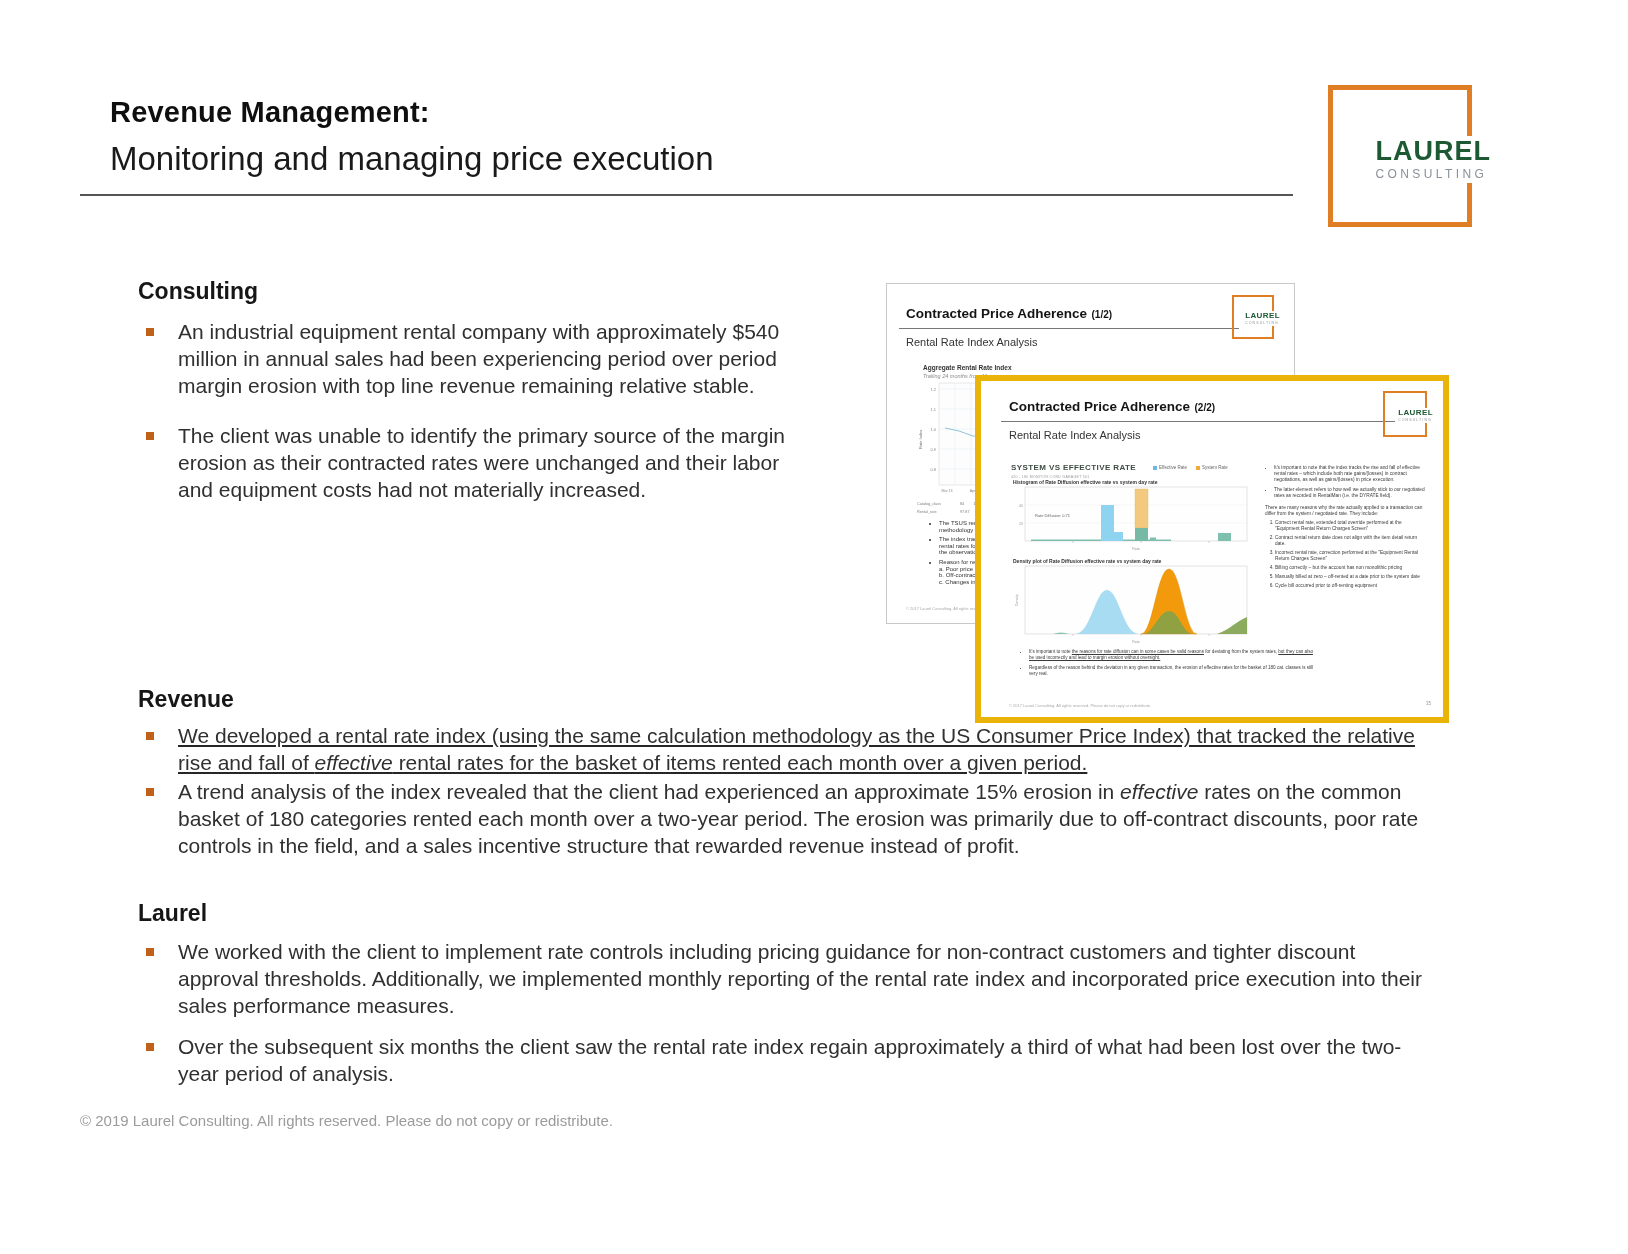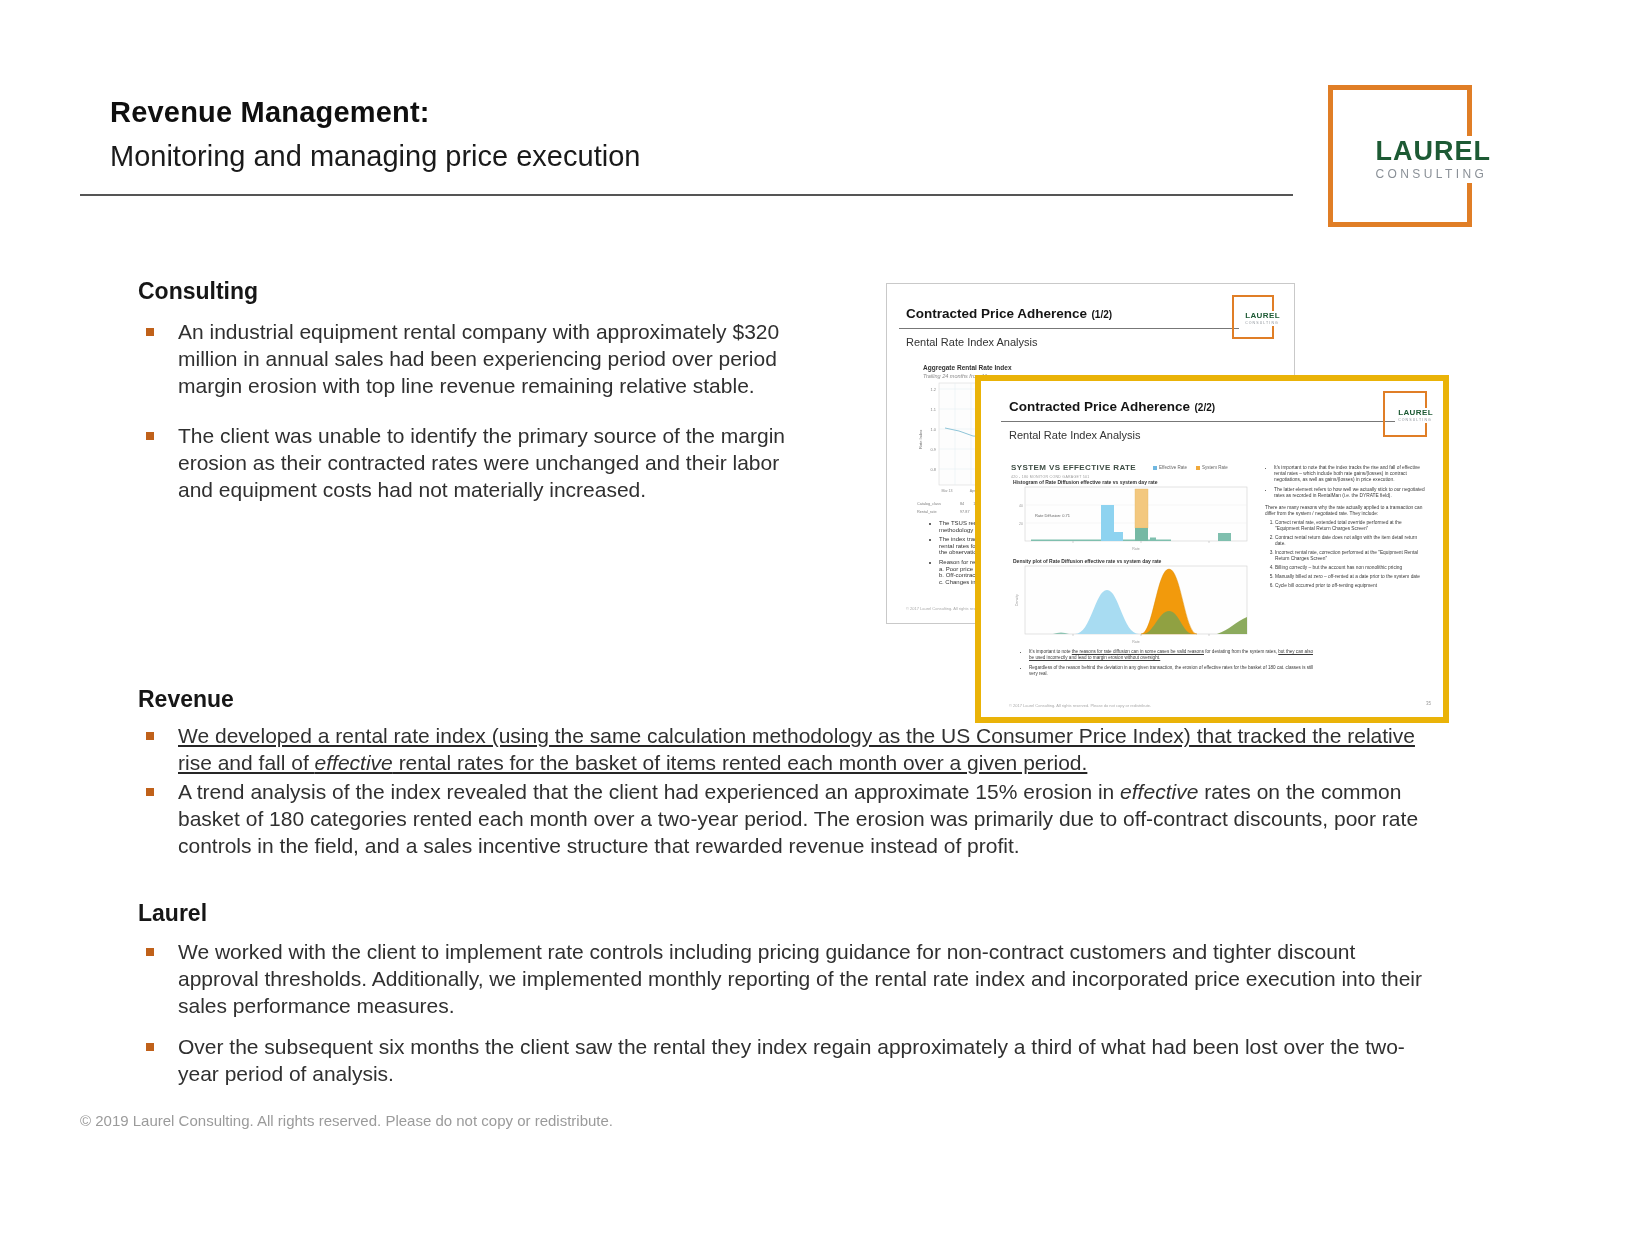--- a/index.html
+++ b/index.html
@@ -2,21 +2,21 @@
 <html><head>
 <meta charset="utf-8">
 <style>
   html,body{margin:0;padding:0;background:#ffffff;}
   body{font-family:"Liberation Sans",sans-serif;color:#262626;}
   .page{position:relative;width:1628px;height:1254px;background:#fff;overflow:hidden;}
   .abs{position:absolute;}
 
   
   .h1b{font-size:29px;font-weight:bold;color:#0f0f0f;letter-spacing:.2px;}
-  .h1r{font-size:29px;color:#1a1a1a;}
+  .h1r{font-size:33px;color:#1a1a1a;}
   .rule{height:2px;background:#555;}
 
   
   .logo{position:absolute;left:1328px;top:85px;width:134px;height:132px;border:5px solid #E07E26;}
   .logo-inner{position:absolute;right:-24px;top:46px;background:#fff;padding:2px 0 2px 10px;}
   .logo-n{font-size:27px;font-weight:bold;color:#1D5A34;letter-spacing:1px;line-height:27px;}
   .logo-s{font-size:12px;color:#8A9097;letter-spacing:3.4px;margin-top:2px;}
 
   
   .mlogo{position:absolute;border:2px solid #E07E26;}
@@ -78,21 +78,21 @@
     <div class="logo-inner">
       <div class="logo-n">LAUREL</div>
       <div class="logo-s">CONSULTING</div>
     </div>
   </div>
 
   <div class="abs sec-h" style="left:138px;top:278px;">Consulting</div>
   <div class="abs" style="left:138px;top:318px;width:648px;">
     <div class="blt" style="margin-bottom:23px;">
       <div class="sq"></div>
-      <div class="btxt">An industrial equipment rental company with approximately $320 million in annual sales had been experiencing period over period margin erosion with top line revenue remaining relative stable.</div>
+      <div class="btxt">An industrial equipment rental company with approximately $540 million in annual sales had been experiencing period over period margin erosion with top line revenue remaining relative stable.</div>
     </div>
     <div class="blt" style="margin-bottom:23px;">
       <div class="sq"></div>
       <div class="btxt">The client was unable to identify the primary source of the margin erosion as their contracted rates were unchanged and their labor and equipment costs had not materially increased.</div>
     </div>
   </div>
 
   <div class="slide s1">
     <div class="abs" style="left:19px;top:20px;">
       <span class="st">Contracted Price Adherence</span>
@@ -295,19 +295,19 @@
   </div>
 
   <div class="abs sec-h" style="left:138px;top:900px;">Laurel</div>
   <div class="abs" style="left:138px;top:938px;width:1290px;">
     <div class="blt" style="margin-bottom:14px;">
       <div class="sq"></div>
       <div class="btxt">We worked with the client to implement rate controls including pricing guidance for non-contract customers and tighter discount approval thresholds.  Additionally, we implemented monthly reporting of the rental rate index and incorporated price execution into their sales performance measures.</div>
     </div>
     <div class="blt">
       <div class="sq"></div>
-      <div class="btxt">Over the subsequent six months the client saw the rental they index regain approximately a third of what had been lost over the two-year period of analysis.</div>
+      <div class="btxt">Over the subsequent six months the client saw the rental rate index regain approximately a third of what had been lost over the two-year period of analysis.</div>
     </div>
   </div>
 
   <div class="abs foot" style="left:80px;top:1112px;">© 2019 Laurel Consulting. All rights reserved.  Please do not copy or redistribute.</div>
 
 </div>
 
 </body></html>

